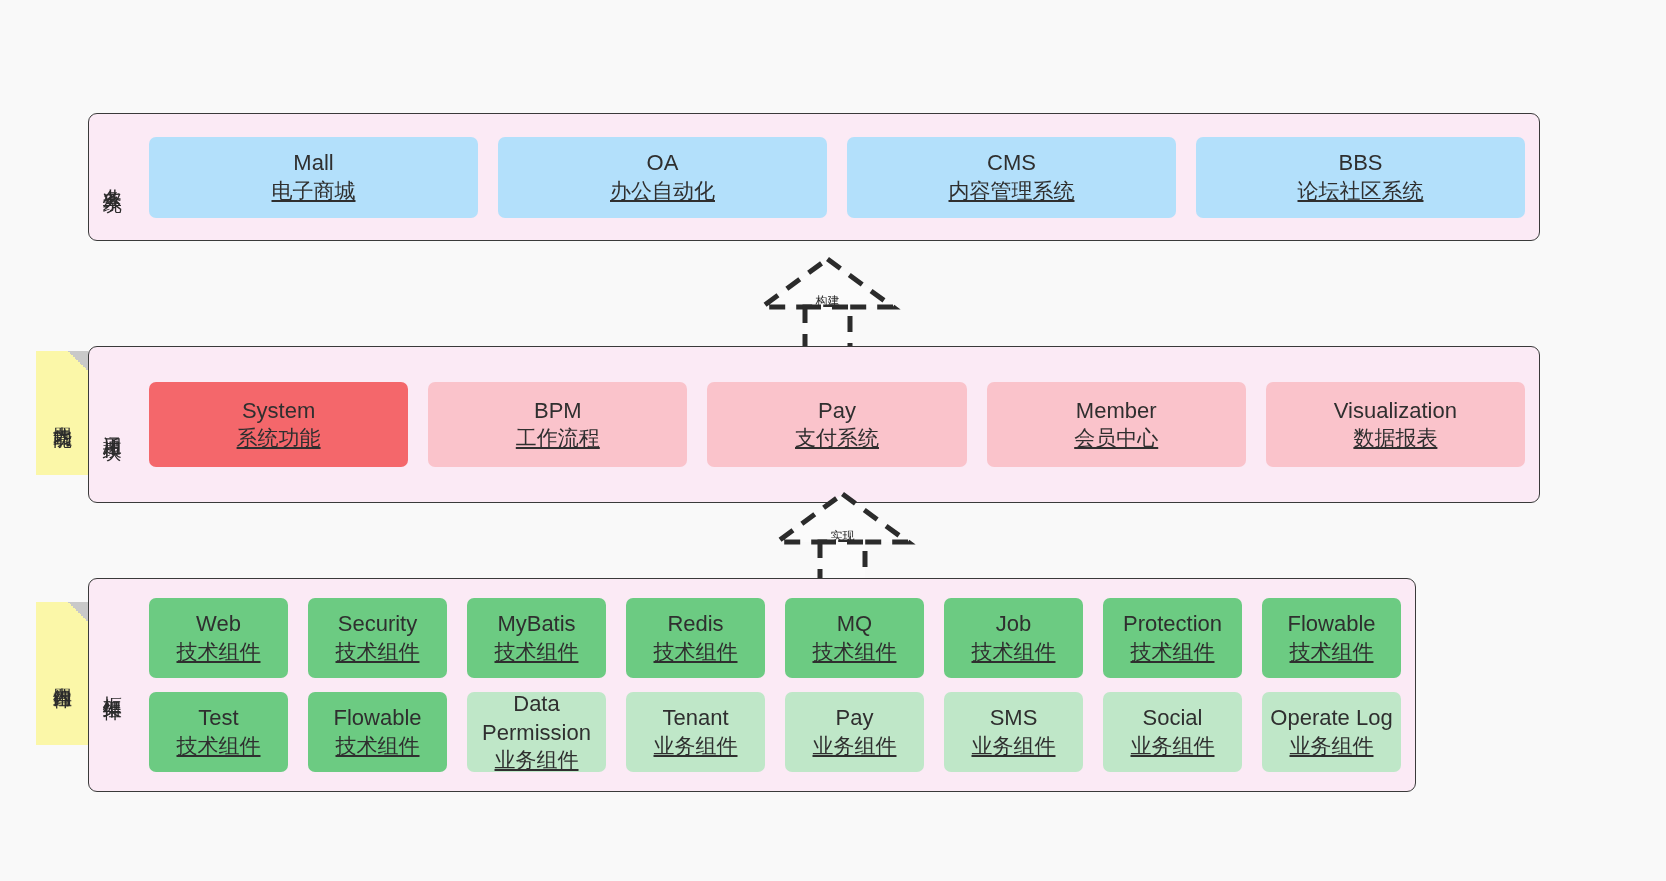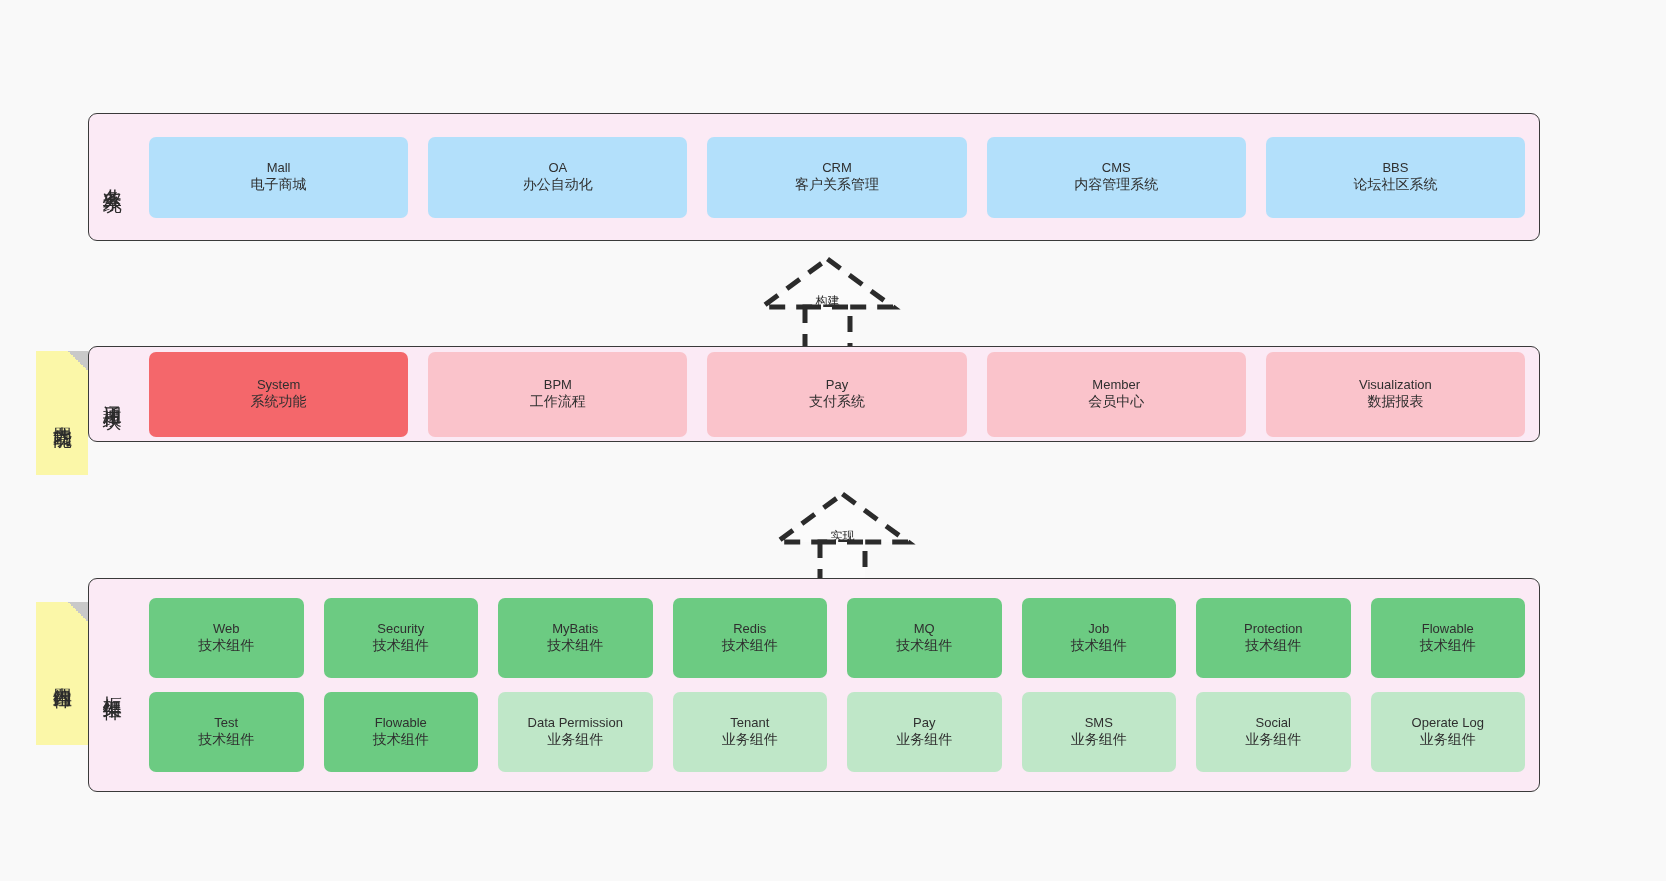--- a/index.html
+++ b/index.html
@@ -68,22 +68,22 @@
     display: flex;
     flex-direction: column;
     align-items: center;
     justify-content: center;
     text-align: center;
     color: #2f2f2f;
     line-height: 1.28;
     padding: 6px 4px;
     user-select: none;
   }
-  .card .c-title  { font-size: 13px; }
-  .card .c-sub    { font-size: 14px; }
+  .card .c-title  { font-size: 22px; }
+  .card .c-sub    { font-size: 21px; text-decoration: underline; }
 
   .h-top    { height: 81px; }
   .h-mid    { height: 85px; }
   .h-bottom { height: 80px; }
 
   .blue       { background: #b3e0fb; }
   .red        { background: #f4676b; }
   .pink       { background: #fac3cb; }
   .green      { background: #6ccb82; }
   .lightgreen { background: #bfe7c8; }
@@ -143,24 +143,20 @@
       <div class="row">
         <div class="card blue h-top">
           <span class="c-title">Mall</span>
           <span class="c-sub">电子商城</span>
         </div>
         <div class="card blue h-top">
           <span class="c-title">OA</span>
           <span class="c-sub">办公自动化</span>
         </div>
         <div class="card blue h-top">
-          <span class="c-title">CRM</span>
-          <span class="c-sub">客户关系管理</span>
-        </div>
-        <div class="card blue h-top">
           <span class="c-title">CMS</span>
           <span class="c-sub">内容管理系统</span>
         </div>
         <div class="card blue h-top">
           <span class="c-title">BBS</span>
           <span class="c-sub">论坛社区系统</span>
         </div>
       </div>
     </div>
   </div>
@@ -168,21 +164,21 @@
   <div class="connector" style="left:745px; top:255px; width:165px; height:92px;">
     <svg viewBox="0 0 165 92" preserveAspectRatio="none" aria-hidden="true">
       <polygon points="82.5,4 148,52 17,52" fill="#fbfbfb" stroke="#2b2b2b" stroke-width="5" stroke-dasharray="16,11" stroke-linejoin="miter"></polygon>
       <rect x="60" y="52" width="45" height="44" fill="#fbfbfb" stroke="#2b2b2b" stroke-width="5" stroke-dasharray="16,11"></rect>
     </svg>
     <span class="conn-label">构建</span>
   </div>
 
   <div class="sticky" style="left:36px; top:351px; height:124px;">内置功能</div>
 
-  <div class="layer" id="layer-common" style="left:88px; top:346px; width:1452px; height:96px;">
+  <div class="layer" id="layer-common" style="left:88px; top:346px; width:1452px; height:157px;">
     <div class="layer-title">通用模块</div>
     <div class="layer-body">
       <div class="row">
         <div class="card red h-mid">
           <span class="c-title">System</span>
           <span class="c-sub">系统功能</span>
         </div>
         <div class="card pink h-mid">
           <span class="c-title">BPM</span>
           <span class="c-sub">工作流程</span>
@@ -206,21 +202,21 @@
   <div class="connector" style="left:760px; top:490px; width:165px; height:92px;">
     <svg viewBox="0 0 165 92" preserveAspectRatio="none" aria-hidden="true">
       <polygon points="82.5,4 148,52 17,52" fill="#fbfbfb" stroke="#2b2b2b" stroke-width="5" stroke-dasharray="16,11" stroke-linejoin="miter"></polygon>
       <rect x="60" y="52" width="45" height="44" fill="#fbfbfb" stroke="#2b2b2b" stroke-width="5" stroke-dasharray="16,11"></rect>
     </svg>
     <span class="conn-label">实现</span>
   </div>
 
   <div class="sticky" style="left:36px; top:602px; height:143px;">内置组件</div>
 
-  <div class="layer" id="layer-framework" style="left:88px; top:578px; width:1452px; height:214px;">
+  <div class="layer" id="layer-framework" style="left:88px; top:578px; width:1328px; height:214px;">
     <div class="layer-title">框架组件</div>
     <div class="layer-body">
 
       <div class="row">
         <div class="card green h-bottom">
           <span class="c-title">Web</span>
           <span class="c-sub">技术组件</span>
         </div>
         <div class="card green h-bottom">
           <span class="c-title">Security</span>

